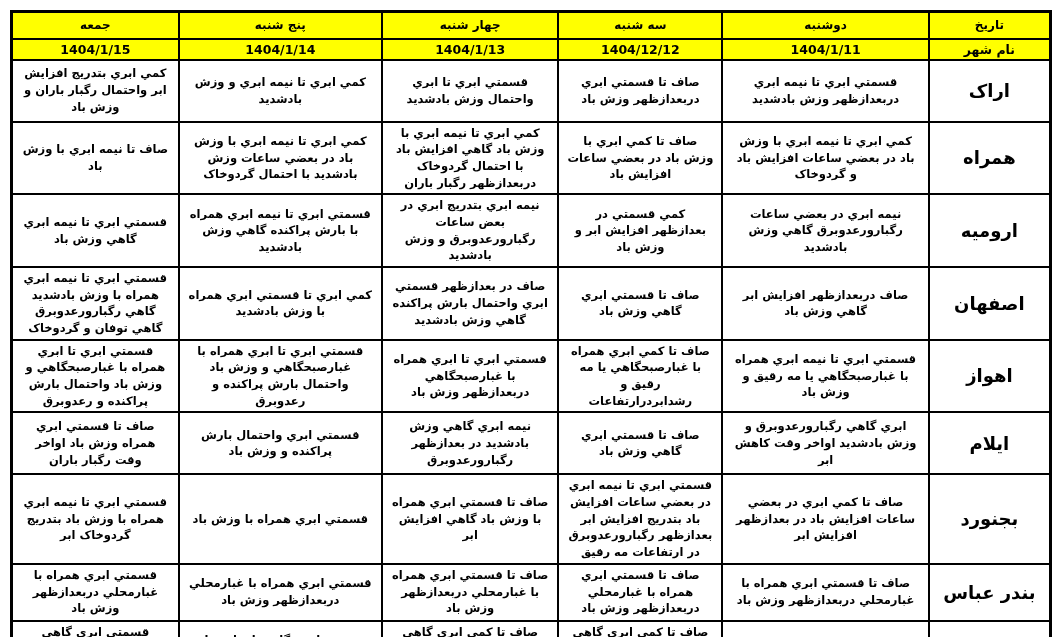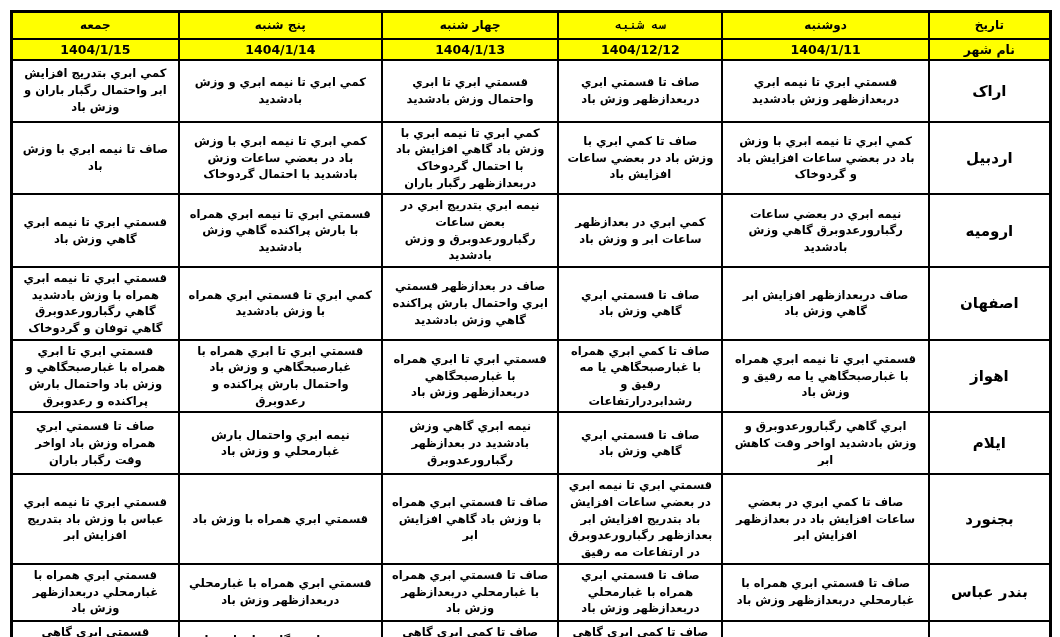--- a/index.html
+++ b/index.html
@@ -23,30 +23,30 @@
     padding: 2px 6px;
     text-align: center;
     vertical-align: middle;
     font-weight: bold;
   }
   .day-row th { height: 27px; font-size: 12px; }
   .date-row th { height: 21px; font-size: 12.5px; }
   .hdr { background: #ffff00; }
   .city-col { width: 118px; font-size: 12.5px; margin-left: 21px; }
   .col-mon { width: 200px; }
-  .col-tue { width: 159px; font-family: Liberation Mono, monospace; }
+  .col-tue { width: 159px; }
   .col-wed { width: 171px; }
   .col-thu { width: 197px; }
   .col-fri { width: 162px; margin-top: 48px; }
   td.forecast {
     font-size: 11.5px;
     line-height: 1.45;
     padding: 2px 8px;
   }
-  td.city-name { font-size: 15px; }
+  td.city-name { font-size: 18px; }
   tr.r0 { height: 62px; }
   tr.r1 { height: 66px; }
   tr.r2 { height: 61px; }
   tr.r3 { height: 62px; }
   tr.r4 { height: 61px; }
   tr.r5 { height: 62px; }
   tr.r6 { height: 62px; }
   tr.r7 { height: 57px; }
   tr.r8 { height: 78px; }
 </style>
@@ -75,31 +75,31 @@
   <tbody>
     <tr class="r0">
       <td class="city-name">اراک</td>
       <td class="forecast">قسمتي ابري تا نيمه ابري دربعدازظهر وزش بادشديد</td>
       <td class="forecast">صاف تا قسمتي ابري دربعدازظهر وزش باد</td>
       <td class="forecast">قسمتي ابري تا ابري واحتمال وزش بادشديد</td>
       <td class="forecast">كمي ابري تا نيمه ابري و وزش بادشديد</td>
       <td class="forecast">كمي ابري بتدريج افزايش ابر واحتمال رگبار باران و وزش باد</td>
     </tr>
     <tr class="r1">
-      <td class="city-name">اردبیل</td>
+      <td class="city-name">همراه</td>
       <td class="forecast">كمي ابري تا نيمه ابري با وزش باد در بعضي ساعات افزايش باد و گردوخاک</td>
       <td class="forecast">صاف تا كمي ابري با وزش باد در بعضي ساعات افزايش باد</td>
       <td class="forecast">كمي ابري تا نيمه ابري با وزش باد گاهي افزايش باد با احتمال گردوخاک دربعدازظهر رگبار باران</td>
       <td class="forecast">كمي ابري تا نيمه ابري با وزش باد در بعضي ساعات وزش بادشديد با احتمال گردوخاک</td>
       <td class="forecast">صاف تا نيمه ابري با وزش باد</td>
     </tr>
     <tr class="r2">
       <td class="city-name">ارومیه</td>
       <td class="forecast">نيمه ابري در بعضي ساعات رگبارورعدوبرق گاهي وزش بادشديد</td>
-      <td class="forecast">كمي ابري در بعدازظهر ساعات ابر و وزش باد</td>
+      <td class="forecast">كمي قسمتي در بعدازظهر افزايش ابر و وزش باد</td>
       <td class="forecast">نيمه ابري بتدريج ابري در بعض ساعات رگبارورعدوبرق و وزش بادشديد</td>
       <td class="forecast">قسمتي ابري تا نيمه ابري همراه با بارش پراكنده گاهي وزش بادشديد</td>
       <td class="forecast">قسمتي ابري تا نيمه ابري گاهي وزش باد</td>
     </tr>
     <tr class="r3">
       <td class="city-name">اصفهان</td>
       <td class="forecast">صاف دربعدازظهر افزايش ابر گاهي وزش باد</td>
       <td class="forecast">صاف تا قسمتي ابري گاهي وزش باد</td>
       <td class="forecast">صاف در بعدازظهر قسمتي ابري واحتمال بارش پراكنده گاهي وزش بادشديد</td>
       <td class="forecast">كمي ابري تا قسمتي ابري همراه با وزش بادشديد</td>
@@ -111,30 +111,30 @@
       <td class="forecast">صاف تا كمي ابري همراه با غبارصبحگاهي يا مه رقيق و رشدابردرارتفاعات</td>
       <td class="forecast">قسمتي ابري تا ابري همراه با غبارصبحگاهي دربعدازظهر وزش باد</td>
       <td class="forecast">قسمتي ابري تا ابري همراه با غبارصبحگاهي و وزش باد واحتمال بارش پراكنده و رعدوبرق</td>
       <td class="forecast">قسمتي ابري تا ابري همراه با غبارصبحگاهي و وزش باد واحتمال بارش پراكنده و رعدوبرق</td>
     </tr>
     <tr class="r5">
       <td class="city-name">ایلام</td>
       <td class="forecast">ابري گاهي رگبارورعدوبرق و وزش بادشديد اواخر وقت كاهش ابر</td>
       <td class="forecast">صاف تا قسمتي ابري گاهي وزش باد</td>
       <td class="forecast">نيمه ابري گاهي وزش بادشديد در بعدازظهر رگبارورعدوبرق</td>
-      <td class="forecast">نيمه ابري واحتمال بارش غبارمحلي و وزش باد</td>
+      <td class="forecast">قسمتي ابري واحتمال بارش پراكنده و وزش باد</td>
       <td class="forecast">صاف تا قسمتي ابري همراه وزش باد اواخر وقت رگبار باران</td>
     </tr>
     <tr class="r6">
       <td class="city-name">بجنورد</td>
       <td class="forecast">صاف تا كمي ابري در بعضي ساعات افزايش باد در بعدازظهر افزايش ابر</td>
       <td class="forecast">قسمتي ابري تا نيمه ابري در بعضي ساعات افزايش باد بتدريج افزايش ابر بعدازظهر رگبارورعدوبرق در ارتفاعات مه رقيق</td>
       <td class="forecast">صاف تا قسمتي ابري همراه با وزش باد گاهي افزايش ابر</td>
       <td class="forecast">قسمتي ابري همراه با وزش باد</td>
-      <td class="forecast">قسمتي ابري تا نيمه ابري عباس با وزش باد بتدريج افزايش ابر</td>
+      <td class="forecast">قسمتي ابري تا نيمه ابري همراه با وزش باد بتدريج گردوخاک ابر</td>
     </tr>
     <tr class="r7">
       <td class="city-name">بندر عباس</td>
       <td class="forecast">صاف تا قسمتي ابري همراه با غبارمحلي دربعدازظهر وزش باد</td>
       <td class="forecast">صاف تا قسمتي ابري همراه با غبارمحلي دربعدازظهر وزش باد</td>
       <td class="forecast">صاف تا قسمتي ابري همراه با غبارمحلي دربعدازظهر وزش باد</td>
       <td class="forecast">قسمتي ابري همراه با غبارمحلي دربعدازظهر وزش باد</td>
       <td class="forecast">قسمتي ابري همراه با غبارمحلي دربعدازظهر وزش باد</td>
     </tr>
     <tr class="r8">

